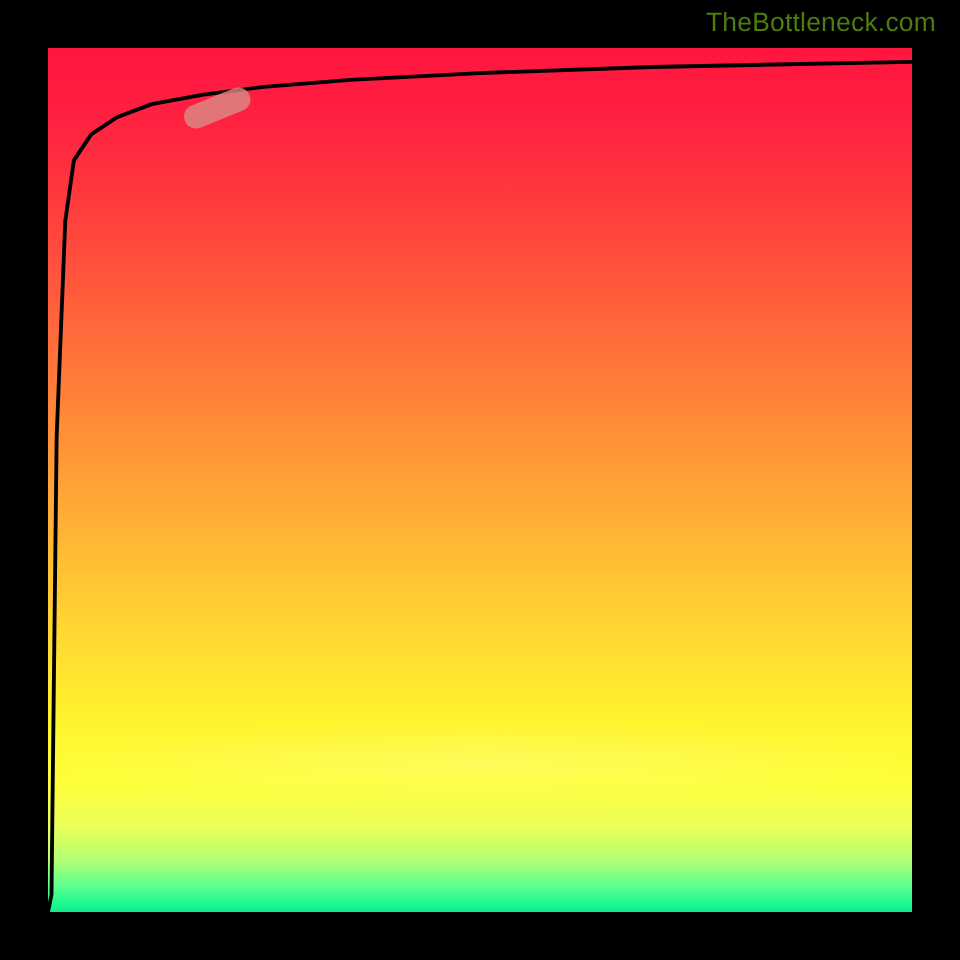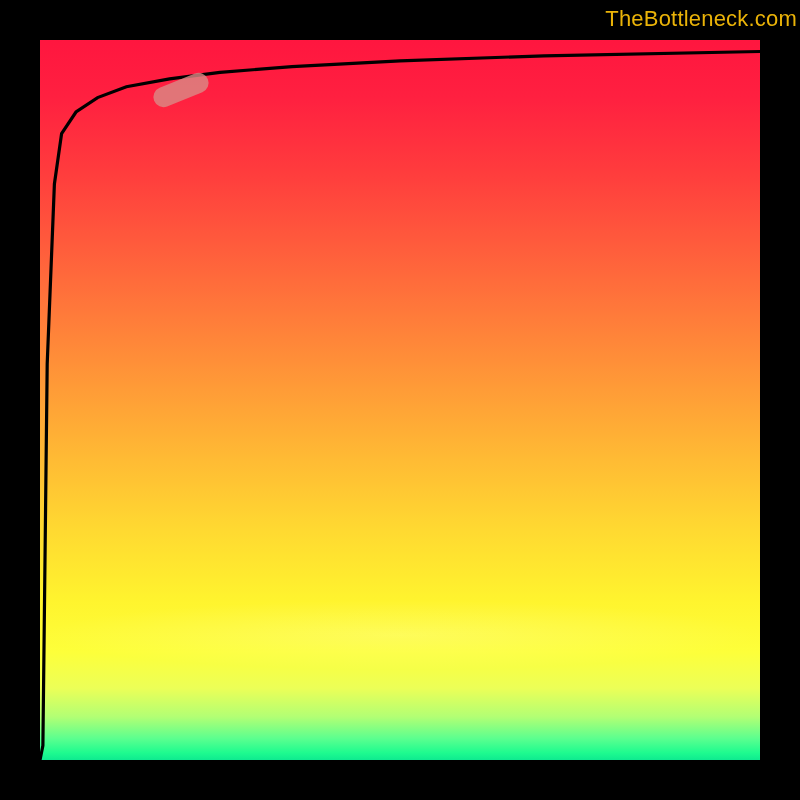--- a/index.html
+++ b/index.html
@@ -13,22 +13,22 @@
   }
   .frame {
     position: relative;
     width: 800px;
     height: 800px;
     background: #000;
   }
   .watermark {
     position: absolute;
     top: 6px;
-    right: 3px;
-    color: #eab308;
+    right: 20px;
+    color: #4d7c0f;
     font-size: 22px;
     font-weight: 400;
     letter-spacing: 0.2px;
     z-index: 5;
     user-select: text;
   }
   .plot-area {
     position: absolute;
     left: 40px;
     top: 40px;

